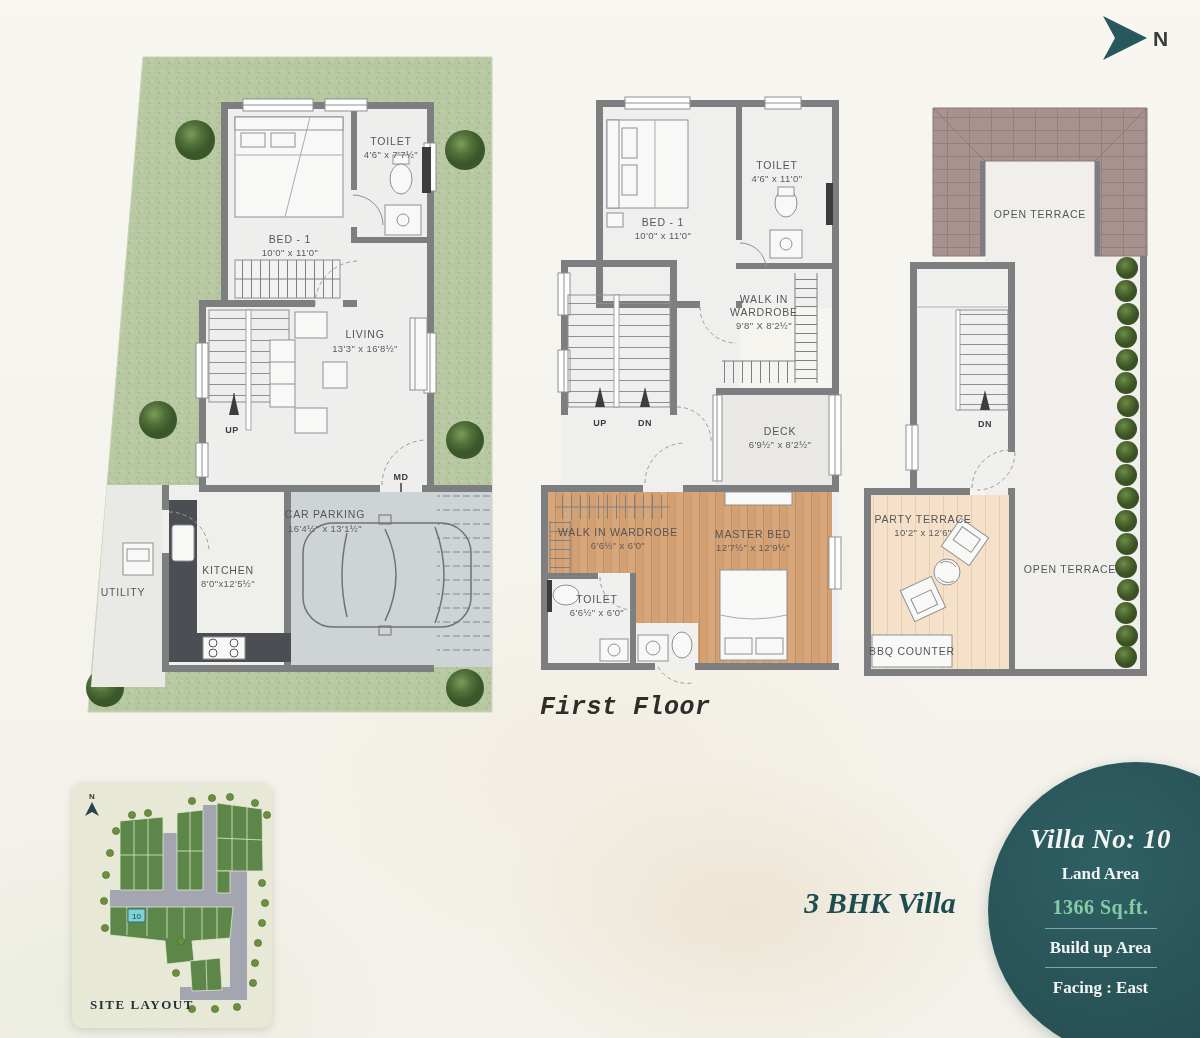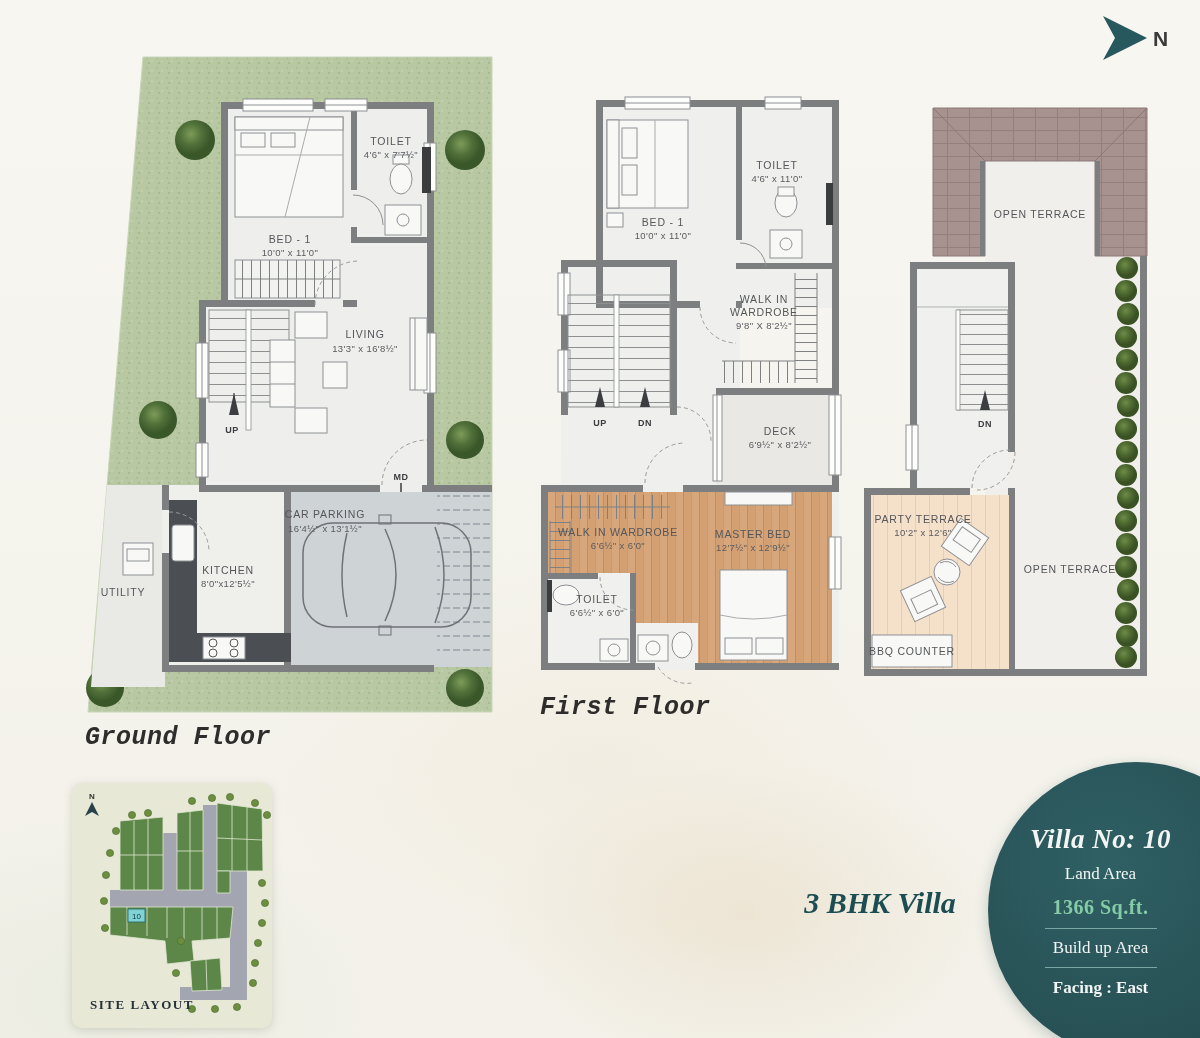--- a/index.html
+++ b/index.html
@@ -35,21 +35,21 @@
   .villa-circle{
     position:absolute;left:988px;top:762px;width:296px;height:296px;border-radius:50%;
     background:radial-gradient(circle at 40% 35%, #2f6064, #264f53 75%);
     box-shadow:0 4px 14px rgba(40,80,84,.25);
   }
   .villa-info{
     position:absolute;left:1008px;top:824px;width:185px;text-align:center;
     font-family:"Liberation Serif",serif;color:#f2f5f3;
   }
   .vi-title{font-style:italic;font-weight:bold;font-size:27px;letter-spacing:.5px;}
-  .vi-label{font-weight:normal;font-size:17px;margin-top:9px;}
+  .vi-label{font-weight:bold;font-size:17px;margin-top:9px;}
   .vi-value{font-weight:bold;font-size:20px;color:#85cba6;margin-top:12px;letter-spacing:.5px;}
   .vi-div{width:112px;border:none;border-top:1.5px solid #7aa7a3;margin:9px auto 0 auto;}
   .vi-facing{font-weight:bold;font-size:17px;margin-top:10px;}
   .site-panel{
     position:absolute;left:72px;top:783px;width:200px;height:245px;border-radius:10px;
     background:#e8e8d7;box-shadow:0 2px 8px rgba(120,120,100,.25);
   }
   .site-title{font-family:"Liberation Serif",serif;font-weight:bold;font-size:13px;fill:#26323a;letter-spacing:1.5px;}
   .site-n{font-family:"Liberation Sans",sans-serif;font-size:8px;font-weight:bold;fill:#333;}
 </style>
@@ -235,21 +235,20 @@
       <text class="rm" x="280" y="283">LIVING</text>
       <text class="rmd" x="280" y="297">13'3" x 16'8½"</text>
       <text class="rm" x="143" y="519">KITCHEN</text>
       <text class="rmd" x="143" y="532">8'0"x12'5½"</text>
       <text class="rm" x="38" y="541">UTILITY</text>
       <text class="rm" x="240" y="463">CAR PARKING</text>
       <text class="rmd" x="240" y="477">16'4½" x 13'1½"</text>
       <text class="sm" x="316" y="425">MD</text>
       <text class="sm" x="147" y="378">UP</text>
     </svg>
-    <div class="floor-title">Ground Floor</div>
   </div>
 
   <div class="plan" style="left:540px;top:95px;width:305px;">
     <svg width="305" height="590" viewBox="0 0 305 590">
       <defs>
         <pattern id="woodTx" width="16" height="64" patternUnits="userSpaceOnUse">
           <rect width="16" height="64" fill="#d7a67a"></rect>
           <rect width="8" height="64" fill="#d3a073"></rect>
           <line x1="15.5" y1="0" x2="15.5" y2="64" stroke="#c18e5c" stroke-width="1"></line>
           <line x1="7.5" y1="0" x2="7.5" y2="64" stroke="#cb9866" stroke-width="0.7"></line>

